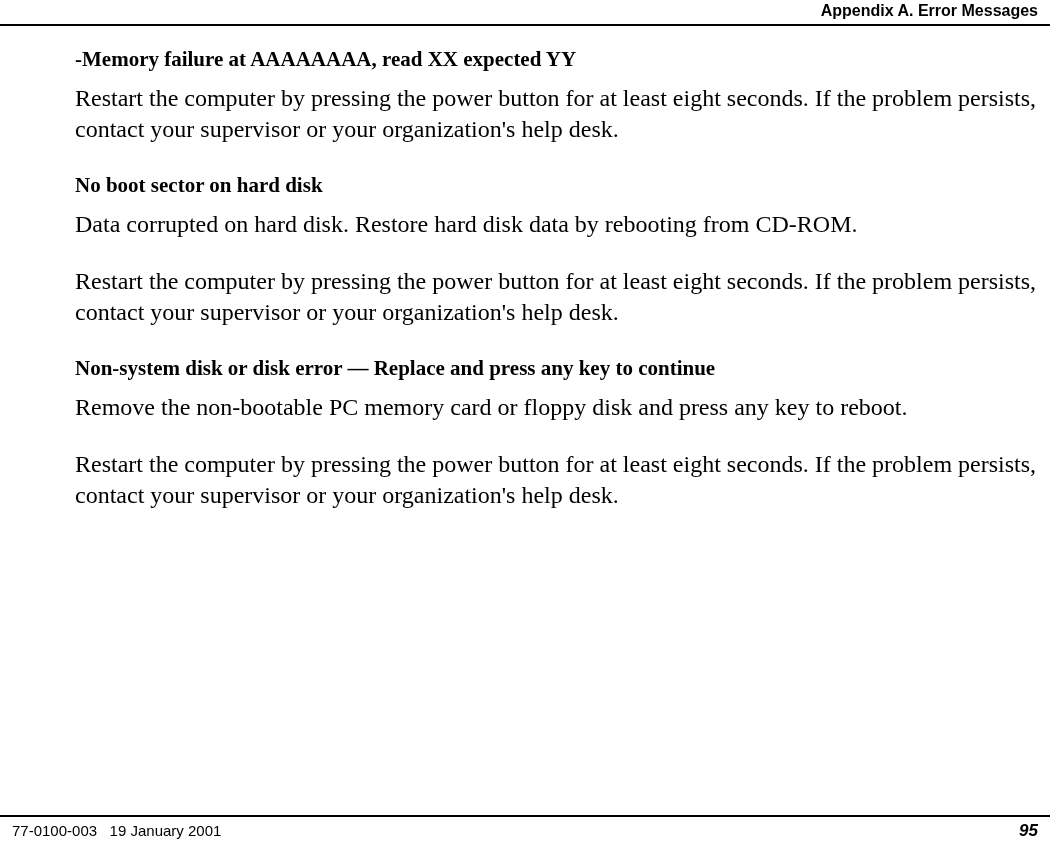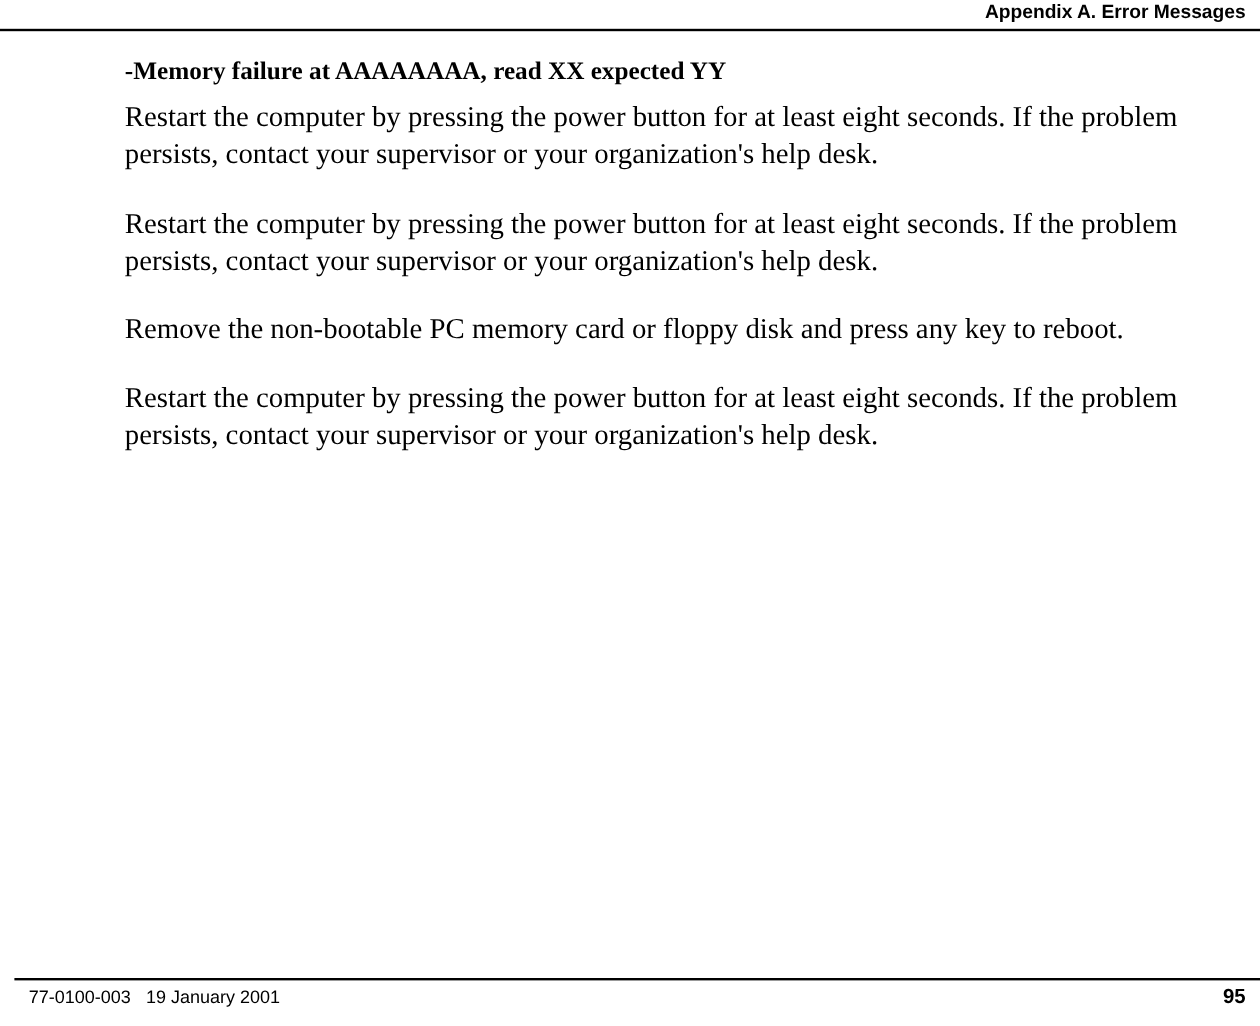--- a/index.html
+++ b/index.html
@@ -20,74 +20,80 @@
       padding: 2px 12px 4px 12px;
       text-align: right;
     }
     .header-title {
       font-family: Arial, Helvetica, sans-serif;
       font-weight: bold;
       font-size: 16px;
       text-align: right;
     }
     .content {
-      padding: 20px 12px 0 104px;
+      padding: 20px 12px 0 75px;
     }
     .section {
       margin-bottom: 26px;
     }
     .section-heading {
       font-weight: bold;
       font-size: 21px;
       margin-bottom: 10px;
       line-height: 1.3;
     }
     .section-body {
       font-size: 24px;
       line-height: 1.3;
     }
     .footer {
       position: absolute;
       bottom: 14px;
-      left: 12px;
+      left: 0;
       right: 0;
       border-top: 2px solid #000;
       padding: 4px 12px 0 12px;
       display: flex;
       justify-content: space-between;
       align-items: baseline;
     }
     .footer-left {
       font-family: Arial, Helvetica, sans-serif;
       font-size: 15px;
     }
     .footer-right {
       font-family: Arial, Helvetica, sans-serif;
       font-weight: bold;
       font-size: 17px;
+      font-style: italic;
     }
   </style>
 </head>
 <body>
 
 <div class="header">
   <span class="header-title">Appendix A. Error Messages</span>
 </div>
 
 <div class="content">
   <div class="section">
     <div class="section-heading">-Memory failure at AAAAAAAA, read XX expected YY</div>
     <div class="section-body">Restart the computer by pressing the power button for at least eight seconds. If the problem persists, contact your supervisor or your organization's help desk.</div>
   </div>
   <div class="section">
   </div>
   <div class="section">
+    <div class="section-heading">No boot sector on hard disk</div>
+    <div class="section-body">Data corrupted on hard disk. Restore hard disk data by rebooting from CD-ROM.</div>
+  </div>
+  <div class="section">
     <div class="section-body">Restart the computer by pressing the power button for at least eight seconds. If the problem persists, contact your supervisor or your organization's help desk.</div>
   </div>
   <div class="section">
+    <div class="section-heading">Non-system disk or disk error — Replace and press any key to continue</div>
     <div class="section-body">Remove the non-bootable PC memory card or floppy disk and press any key to reboot.</div>
   </div>
   <div class="section">
     <div class="section-body">Restart the computer by pressing the power button for at least eight seconds. If the problem persists, contact your supervisor or your organization's help desk.</div>
   </div>
   <div class="section">
   </div>
 </div>
 
 <div class="footer">

